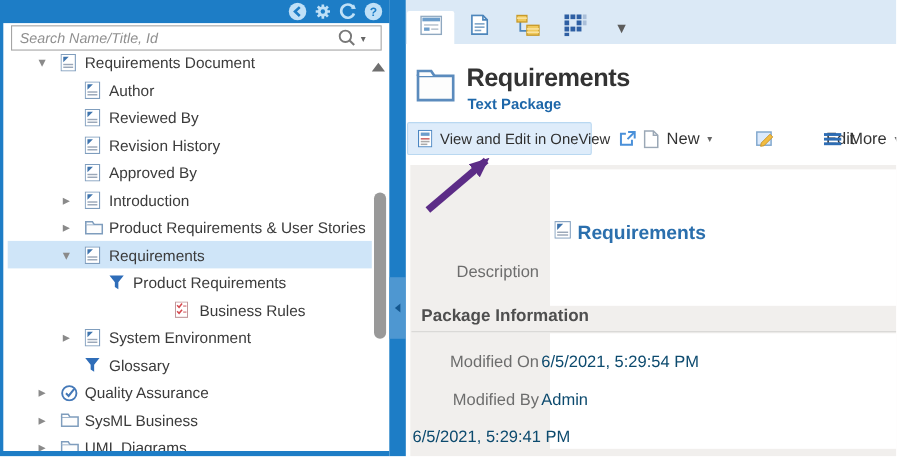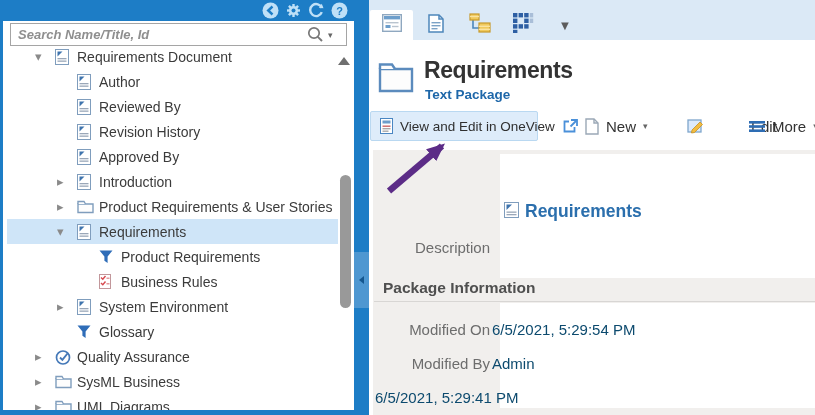--- a/index.html
+++ b/index.html
@@ -5,21 +5,21 @@
   * { margin:0; padding:0; box-sizing:border-box; }
   body { font-family:"Liberation Sans", sans-serif; }
   #screen { position:relative; width:815px; height:415px; background:#ffffff; overflow:hidden; }
 
   
   .left-frame { position:absolute; left:0; top:0; width:354px; height:415px; background:#1d7dc6; }
   .left-topbar { position:absolute; left:0; top:0; width:354px; height:21px; background:#1d7dc6; }
   .topbar-icons { position:absolute; right:6px; top:2px; display:flex; gap:6px; align-items:center; }
   .left-body { position:absolute; left:3px; top:21px; width:351px; height:389px; background:#ffffff; }
   .search-row { position:absolute; left:7px; top:2px; width:337px; height:23px; border:1px solid #a5a5a5; background:#fff; display:flex; align-items:center; }
-  .search-input { flex:1; border:none; outline:none; font-family:"Liberation Sans",sans-serif; font-style:italic; font-size:13px; color:#555; padding-left:7px; background:transparent;font-weight:bold; }
+  .search-input { flex:1; border:none; outline:none; font-family:"Liberation Sans",sans-serif; font-style:italic; font-size:13px; color:#555; padding-left:7px; background:transparent; }
   .search-input::placeholder { color:#8f8f8f; font-style:italic; }
   .search-mag { width:26px; display:flex; justify-content:center; }
   .search-caret { width:18px; color:#666; font-size:9px; }
 
   .tree { position:absolute; left:0; top:25px; width:351px; height:364px; overflow:hidden; }
   .trow { display:flex; align-items:center; height:25px; margin:0 16px 0 4px; font-size:14px; color:#3b3b3b; white-space:nowrap; }
   .trow.selected { background:#cfe5f8; }
   .trow .exp { width:20px; font-size:13px; color:#8a8a8a; line-height:1; }
   .trow .ic { width:17px; display:flex; align-items:center; }
   .trow .lbl { margin-left:5px; }
@@ -219,21 +219,21 @@
         </div>
         <div class="trow" style="padding-left: 72px;">
           <span class="exp"></span>
           <span class="ic">
             <svg width="14" height="14">
               <path d="M0.5 0.5 H13.5 L8.6 6.5 V13 L5.4 10.8 V6.5 Z" fill="#2f6db8"></path>
             </svg>
           </span>
           <span class="lbl">Product Requirements</span>
         </div>
-        <div class="trow" style="padding-left: 72px;">
+        <div class="trow" style="padding-left: 72px; justify-content: center;">
           <span class="exp"></span>
           <span class="ic">
             <svg width="12" height="15">
               <rect x="0.5" y="0.5" width="11" height="14" fill="#fff" stroke="#c2979b"></rect>
               <path d="M2 3.5 l1.8 1.8 L6.5 2" stroke="#d6494f" stroke-width="1.4" fill="none"></path>
               <rect x="7.5" y="3.5" width="3" height="1.5" fill="#e39a9e"></rect>
               <path d="M2 9 l1.8 1.8 L6.5 7.5" stroke="#d6494f" stroke-width="1.4" fill="none"></path>
               <rect x="7.5" y="9" width="3" height="1.5" fill="#e39a9e"></rect>
             </svg>
           </span>

